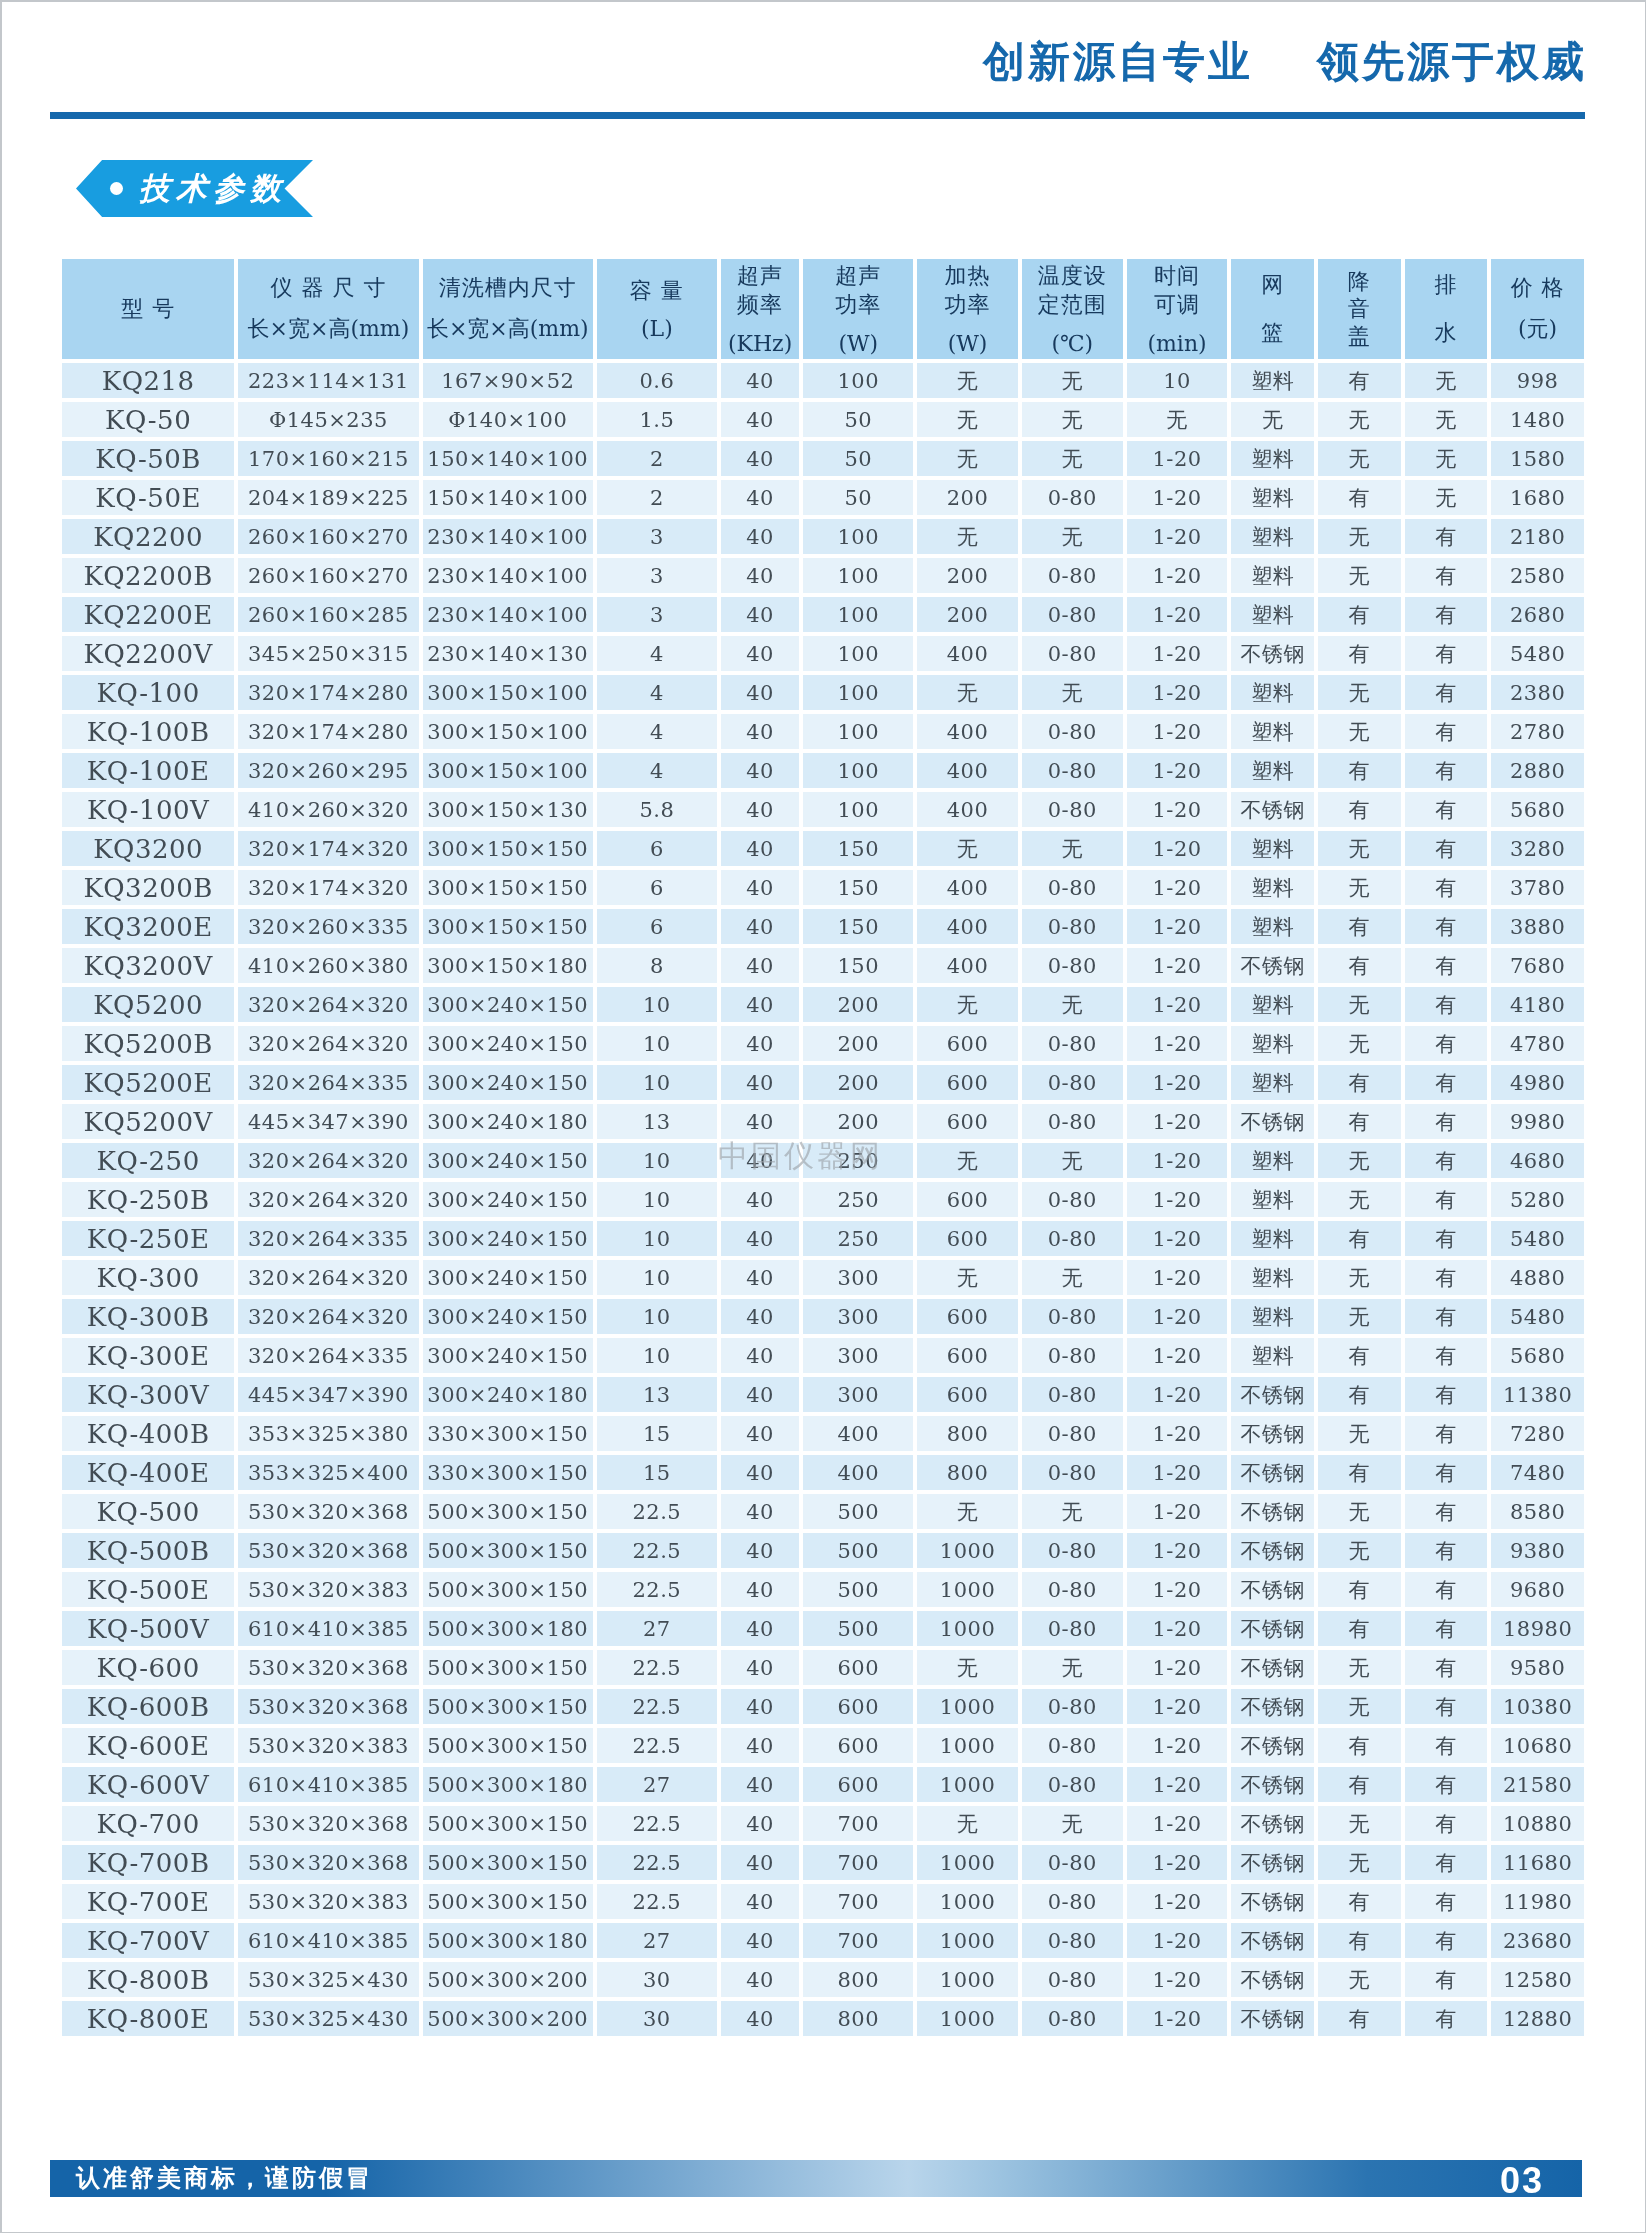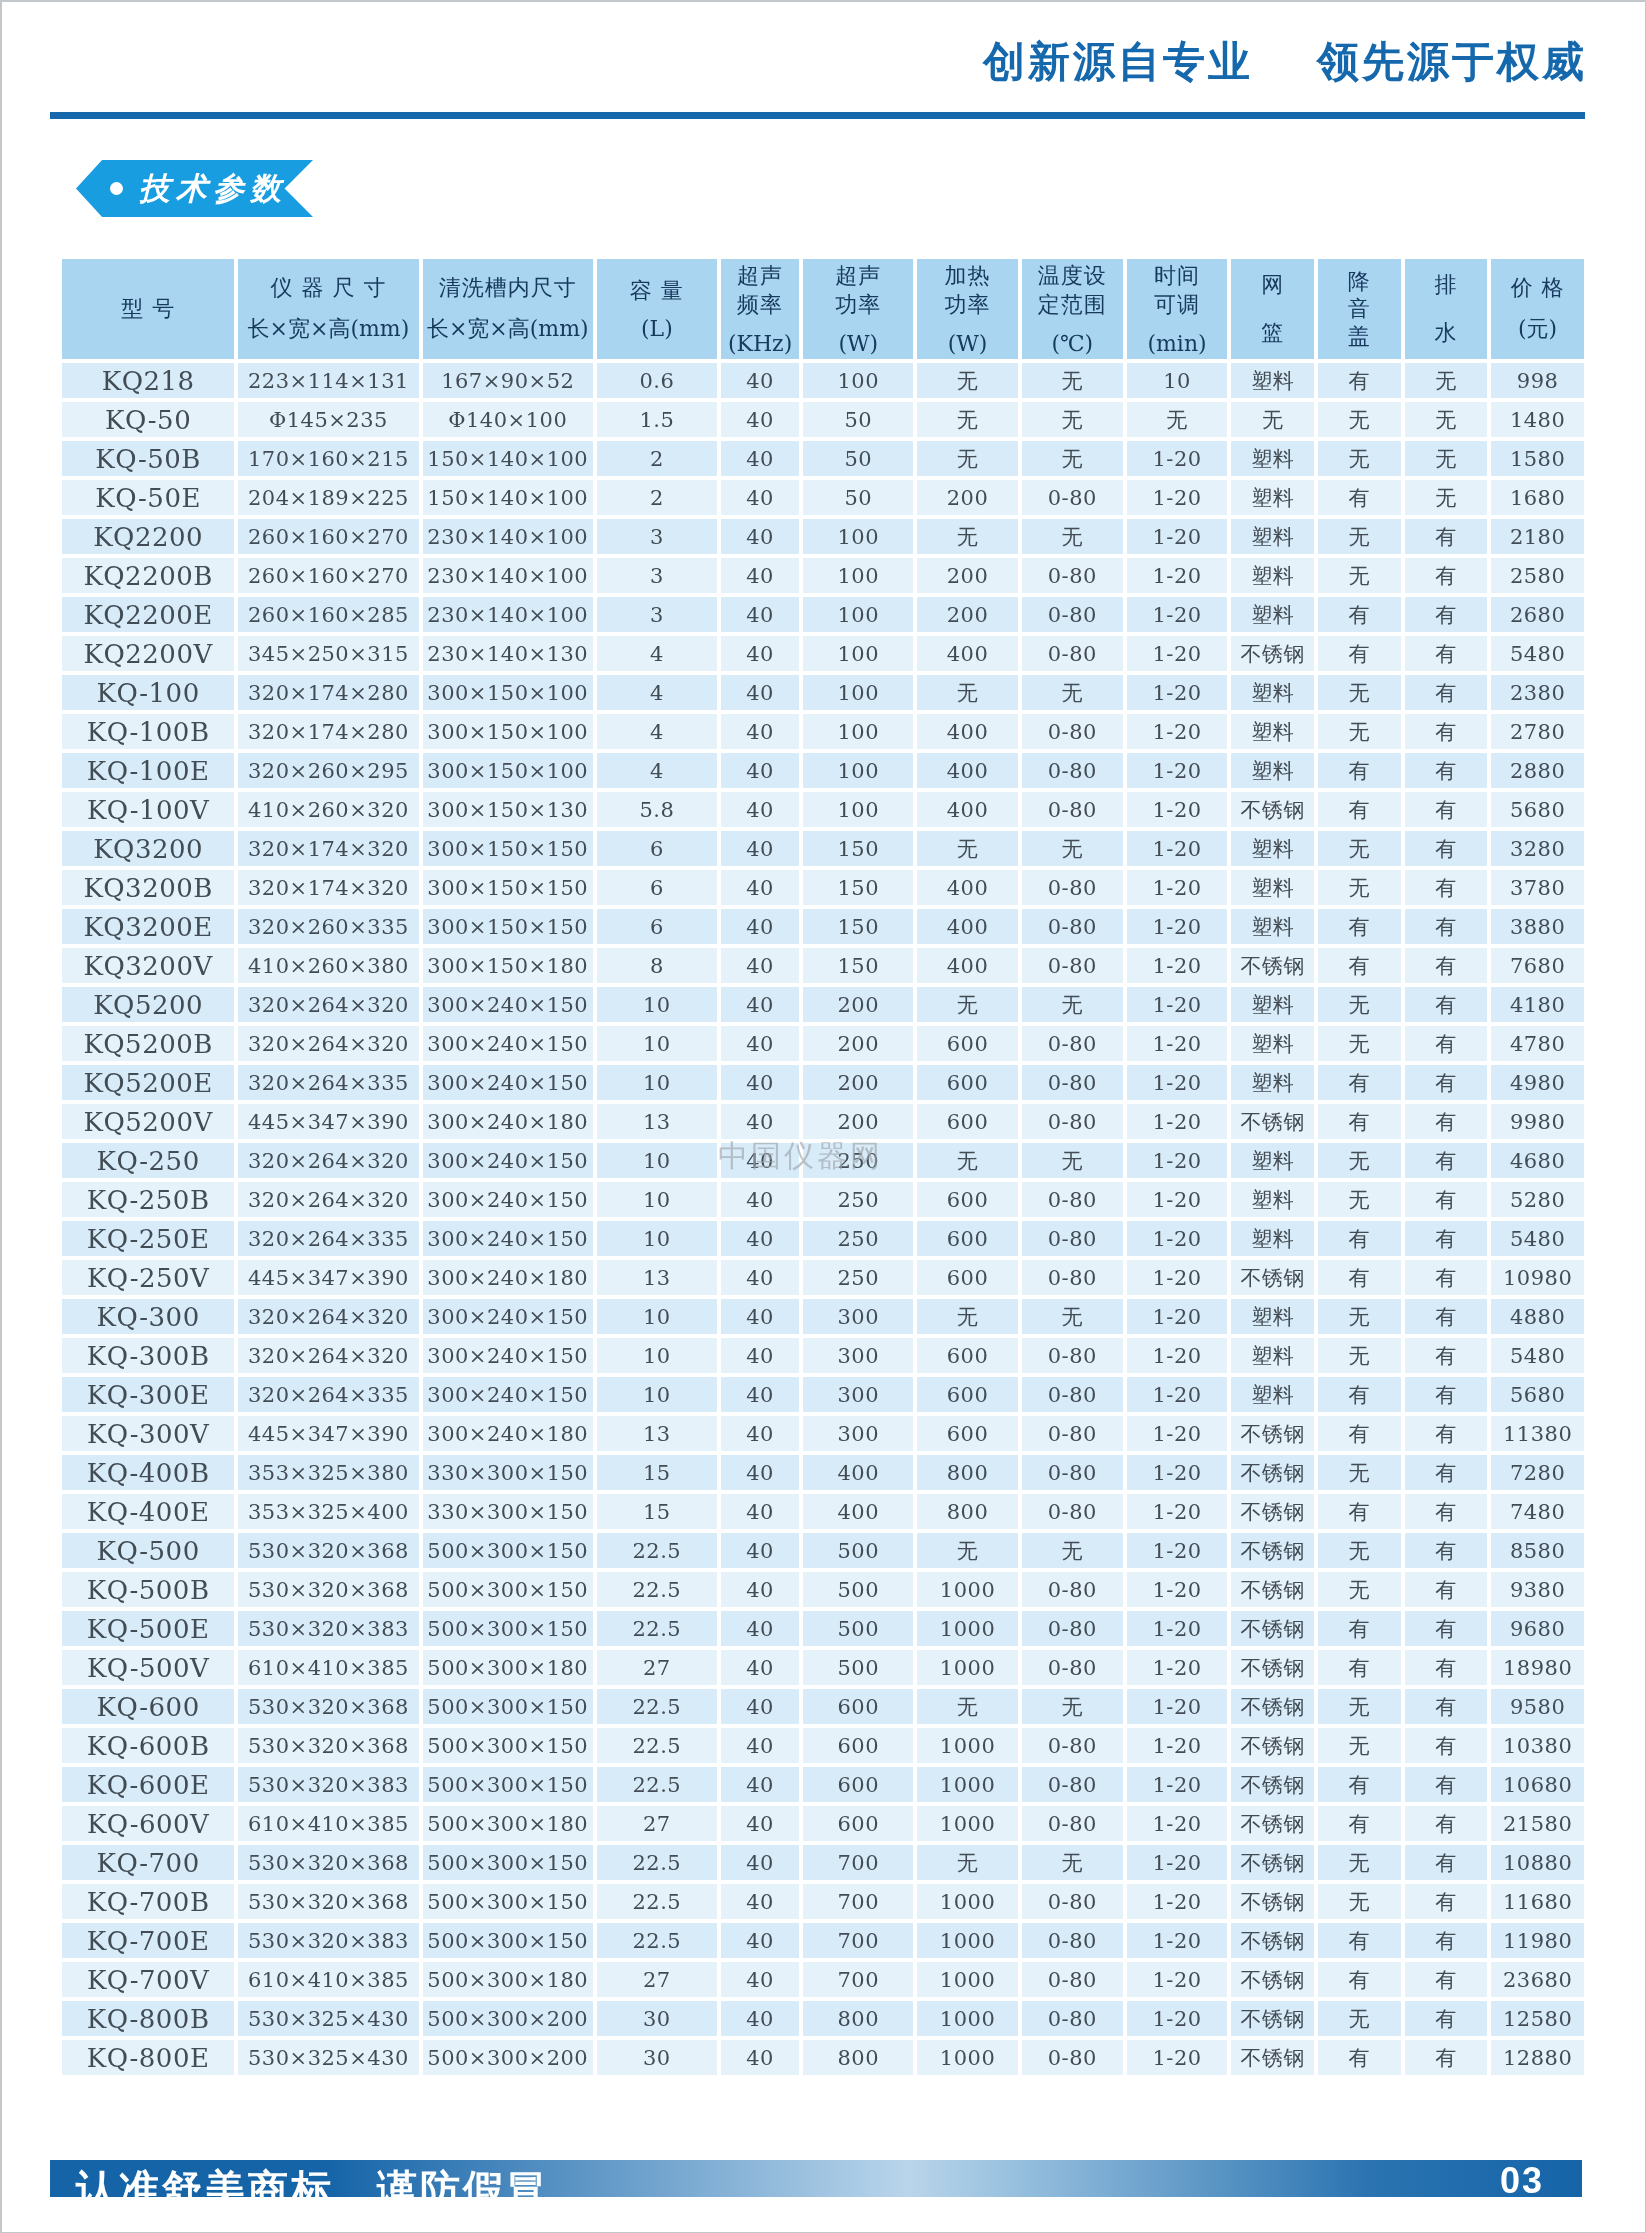--- a/index.html
+++ b/index.html
@@ -72,21 +72,21 @@
     font-size:30px;color:#9FA6AC;opacity:0.65;letter-spacing:3px;
     font-family:"Liberation Sans",sans-serif;
   }
   
   .footer-bar{
     position:absolute;left:50px;top:2160px;width:1532px;height:37px;
     background:linear-gradient(90deg,#1564A8 0%,#1564A8 18%,#B9D5EB 56%,#9CC3E0 62%,#2B74B1 86%,#1564A8 100%);
   }
   .footer-text{
     position:absolute;left:26px;top:2px;
-    font-size:40px;font-weight:bold;color:#fff;letter-spacing:3px;
+    font-size:24px;font-weight:bold;color:#fff;letter-spacing:3px;
     white-space:nowrap;
   }
   .page-number{
     position:absolute;right:38px;top:0px;
     font-size:36px;font-weight:bold;color:#fff;
     letter-spacing:2px;
   }
 </style>
 </head>
 <body>
@@ -520,35 +520,20 @@
           <td>250</td>
           <td>600</td>
           <td>0-80</td>
           <td>1-20</td>
           <td>塑料</td>
           <td>有</td>
           <td>有</td>
           <td>5480</td>
         </tr>
         <tr>
-          <td>KQ-250V</td>
-          <td>445×347×390</td>
-          <td>300×240×180</td>
-          <td>13</td>
-          <td>40</td>
-          <td>250</td>
-          <td>600</td>
-          <td>0-80</td>
-          <td>1-20</td>
-          <td>不锈钢</td>
-          <td>有</td>
-          <td>有</td>
-          <td>10980</td>
-        </tr>
-        <tr>
           <td>KQ-300</td>
           <td>320×264×320</td>
           <td>300×240×150</td>
           <td>10</td>
           <td>40</td>
           <td>300</td>
           <td>无</td>
           <td>无</td>
           <td>1-20</td>
           <td>塑料</td>

